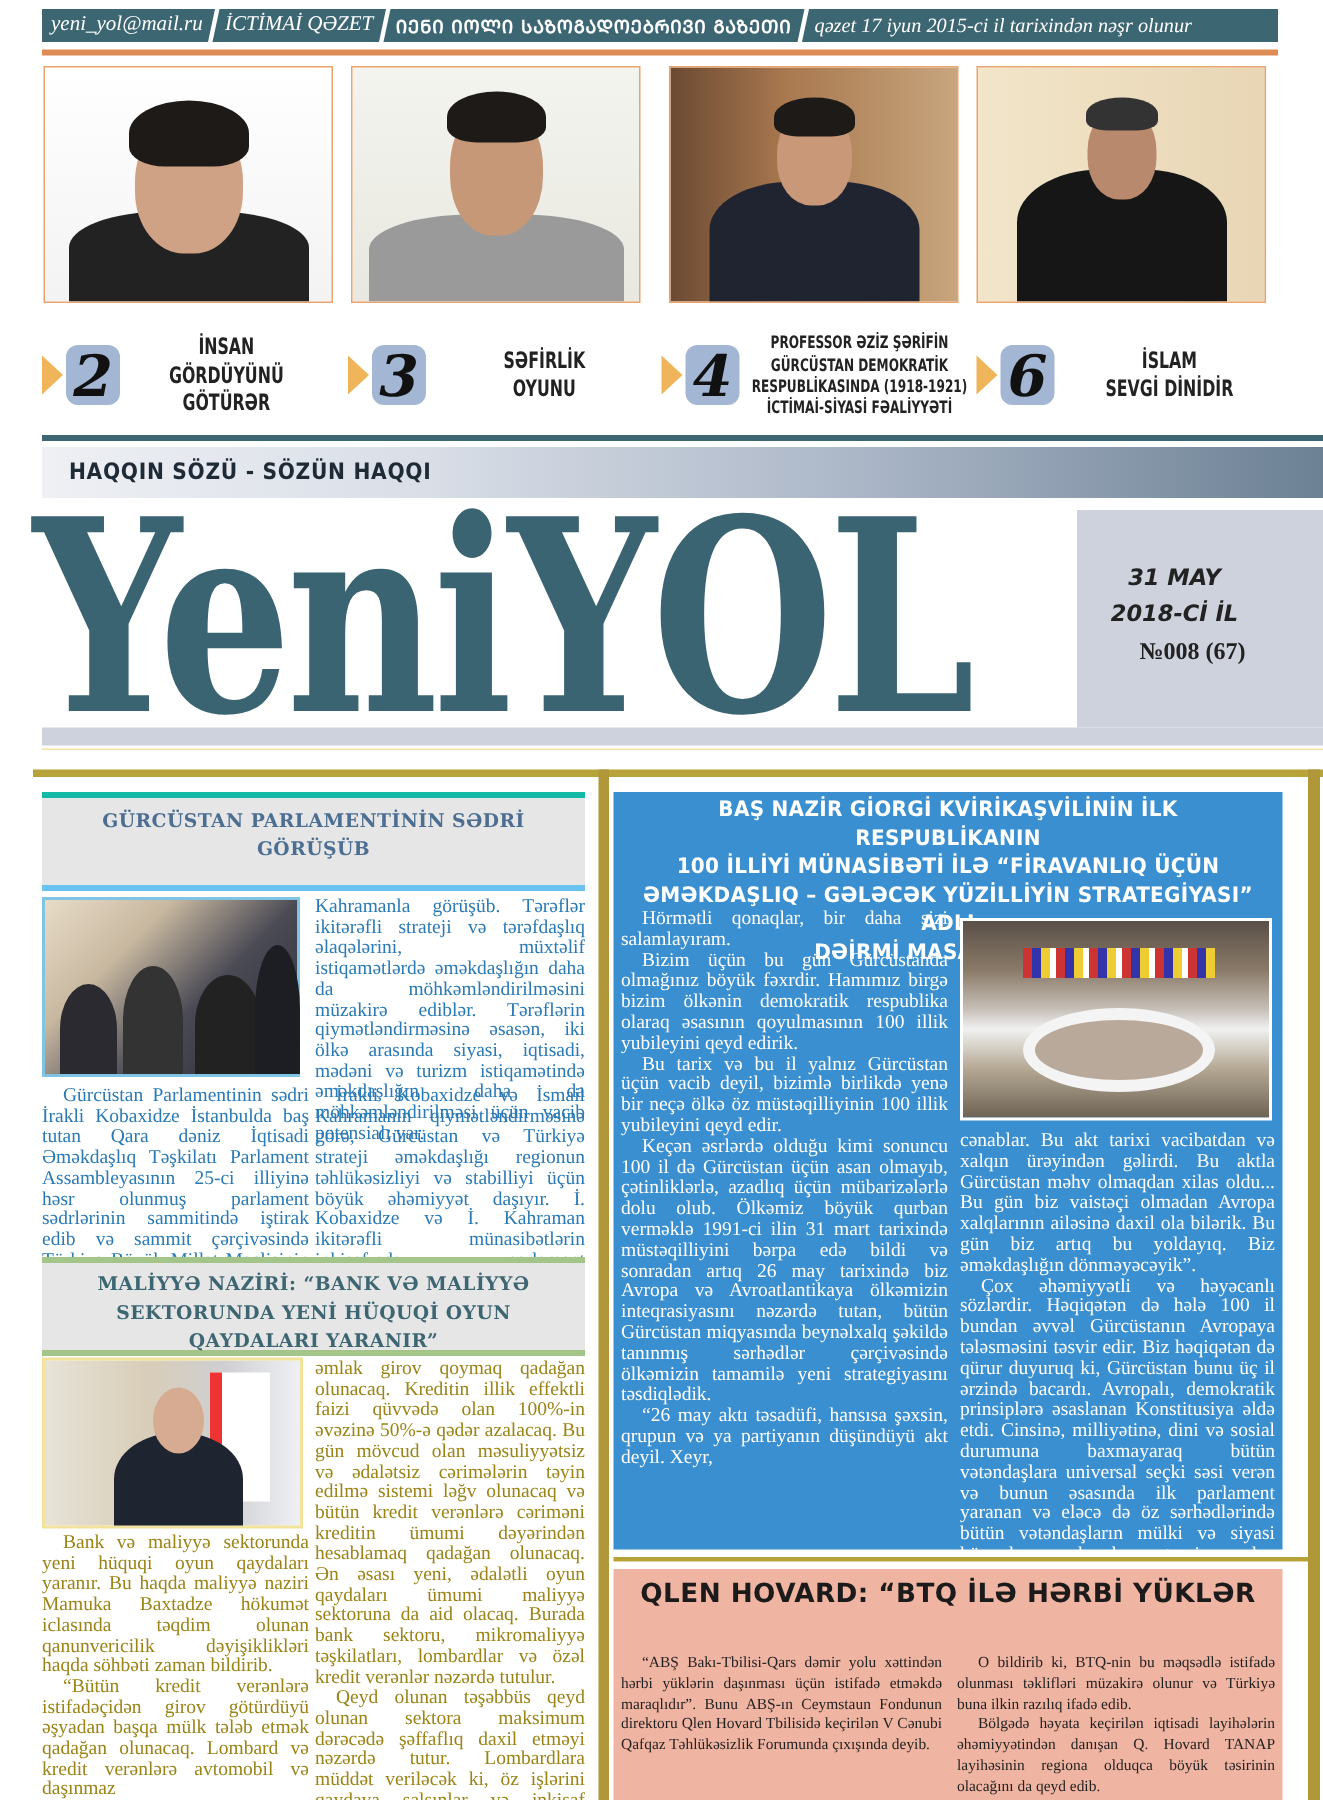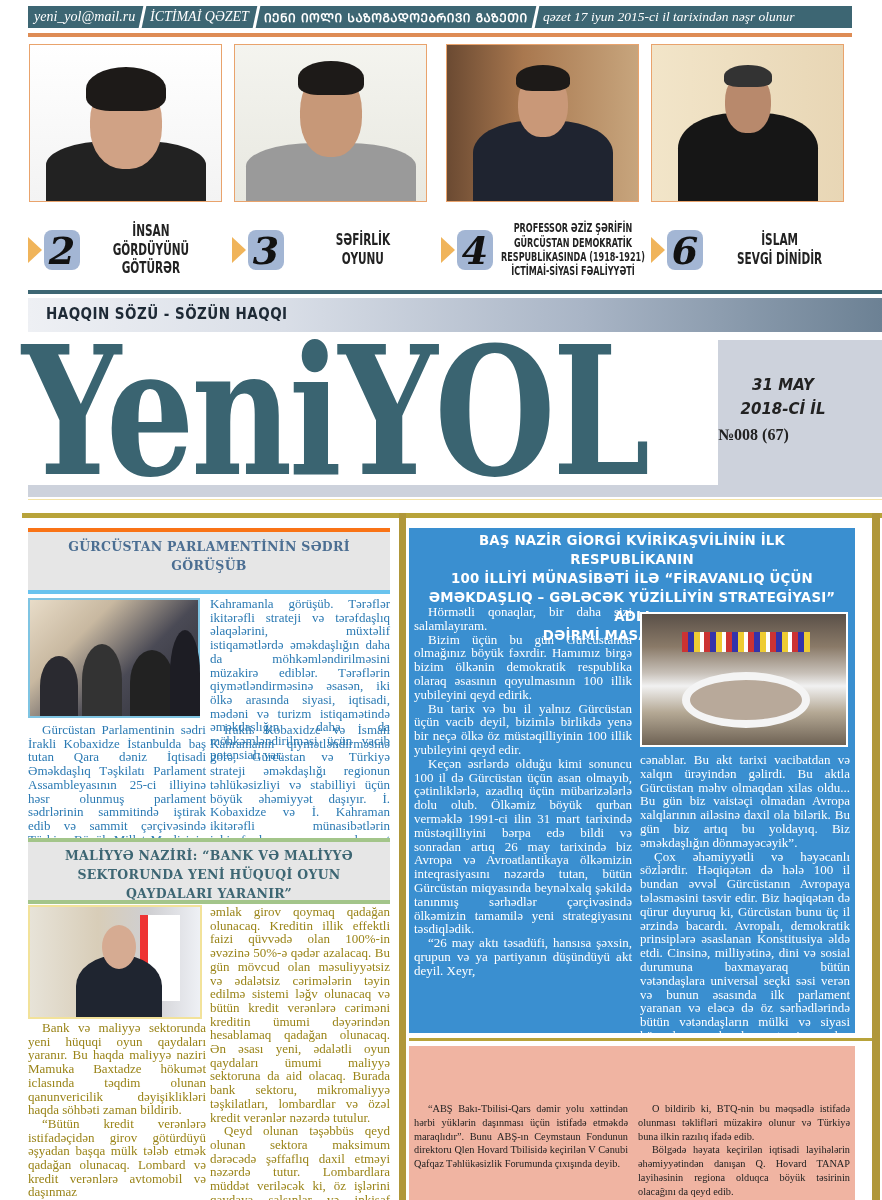--- a/index.html
+++ b/index.html
@@ -35,21 +35,21 @@
 .datebox{left:718px;top:340px;width:164px;height:145px;background:#cdd2dc}
 .dateline{font-family:"DejaVu Sans",sans-serif;font-weight:bold;font-style:italic;color:#222;font-size:15px;text-align:center;position:absolute;left:0;width:130px}
 .issue{font-family:"Liberation Serif",serif;font-weight:bold;color:#222;font-size:16px;position:absolute;left:22px;width:130px}
 .graybar{left:28px;top:485px;width:854px;height:12px;background:#cdd2dc}
 .yellowline{left:28px;top:499px;width:854px;height:1px;background:#f3e3a6}
 
 .goldtop{left:22px;top:513px;width:860px;height:5px;background:#b8a33a}
 .golddiv{left:399px;top:513px;width:7px;height:687px;background:#b0973a}
 .goldright{left:872px;top:513px;width:8px;height:687px;background:#b0973a}
 
-.hdr1{left:28px;top:528px;width:362px;height:66px;background:#e6e6e6;border-top:4px solid #f97316;border-bottom:4px solid #69c3ee;text-align:center;font-family:"DejaVu Serif",serif;font-weight:bold;color:#4b6e92;font-size:12.5px;line-height:19px;padding-top:5px;letter-spacing:.3px}
+.hdr1{left:28px;top:528px;width:362px;height:66px;background:#e6e6e6;border-top:4px solid #14b8a6;border-bottom:4px solid #69c3ee;text-align:center;font-family:"DejaVu Serif",serif;font-weight:bold;color:#4b6e92;font-size:12.5px;line-height:19px;padding-top:5px;letter-spacing:.3px}
 .img1{left:28px;top:598px;width:172px;height:120px;border:2px solid #7fc4e2;background:linear-gradient(135deg,#e8dcc8 0%,#c8b8a0 30%,#4a4a55 60%,#2c2c34 100%)}
 .txt{font-size:13px;line-height:13.7px;text-align:justify;hyphens:auto}
 .blue{color:#2b7ab3}
 .gold{color:#9a8418}
 .a1right{left:210px;top:597px;width:180px}
 .a1left{left:28px;top:723px;width:178px}
 .a1right2{left:210px;top:723px;width:180px}
 .hdr2{left:28px;top:838px;width:362px;height:66px;background:#e6e6e6;border-top:4px solid #a3c58a;border-bottom:4px solid #a3c58a;text-align:center;font-family:"DejaVu Serif",serif;font-weight:bold;color:#3d6673;font-size:12.5px;line-height:19px;padding-top:4px;letter-spacing:.3px}
 .img2{left:28px;top:905px;width:174px;height:114px;border:2px solid #f2e29a;background:linear-gradient(90deg,#e7e3d8 0%,#d8cdb8 40%,#cfcfd2 70%,#eef0f5 100%)}
 .a2left{left:28px;top:1021px;width:178px}
@@ -147,21 +147,21 @@
       <div>SEVGİ DİNİDİR</div>
   </div>
 </div>
 
 <div class="abs topblue"></div>
 <div class="abs sloganbar"></div>
 <div class="abs slogan">HAQQIN SÖZÜ - SÖZÜN HAQQI</div>
 <div class="abs datebox">
   <div class="dateline" style="top:36px">31 MAY</div>
   <div class="dateline" style="top:60px">2018-Cİ İL</div>
-  <div class="issue" style="top:86px;left:0;">№008  (67)</div>
+  <div class="issue" style="top:86px;left:12px;text-align:center">№008  (67)</div>
 </div>
 <div class="abs logo">YeniYOL</div>
 <div class="abs graybar"></div>
 <div class="abs yellowline"></div>
 
 <div class="abs goldtop"></div>
 <div class="abs golddiv"></div>
 <div class="abs goldright"></div>
 
 <div class="abs hdr1">
@@ -221,20 +221,21 @@
 </div>
 <div class="abs btxt b2">
   <p>cənablar. Bu akt tarixi vacibatdan və xalqın ürəyindən gəlirdi. Bu aktla Gürcüstan məhv olmaqdan xilas oldu... Bu gün biz vaistəçi olmadan Avropa xalqlarının ailəsinə daxil ola bilərik. Bu gün biz artıq bu yoldayıq. Biz əməkdaşlığın dönməyəcəyik”.</p>
   <p class="ind">Çox əhəmiyyətli və həyəcanlı sözlərdir. Həqiqətən də hələ 100 il bundan əvvəl Gürcüstanın Avropaya tələsməsini təsvir edir. Biz həqiqətən də qürur duyuruq ki, Gürcüstan bunu üç il ərzində bacardı. Avropalı, demokratik prinsiplərə əsaslanan Konstitusiya əldə etdi. Cinsinə, milliyətinə, dini və sosial durumuna baxmayaraq bütün vətəndaşlara universal seçki səsi verən və bunun əsasında ilk parlament yaranan və eləcə də öz sərhədlərində bütün vətəndaşların mülki və siyasi hüquqlarını bərabər təmin edən Parlamentin əsasını qoydu.</p>
   <p class="ind">(davamı səhifə 2-də)</p>
 </div>
 <div class="abs goldline2"></div>
 
 <div class="abs pinkbox"></div>
 <div class="abs phead">
+  <div>QLEN HOVARD: “BTQ İLƏ HƏRBİ YÜKLƏR</div>
 </div>
 <div class="abs ptxt pt1">
     <p class="ind">“ABŞ Bakı-Tbilisi-Qars dəmir yolu xəttindən hərbi yüklərin daşınması üçün istifadə etməkdə maraqlıdır”. Bunu ABŞ-ın Ceymstaun Fondunun direktoru Qlen Hovard Tbilisidə keçirilən V Cənubi Qafqaz Təhlükəsizlik Forumunda çıxışında deyib.</p>
   </div>
 <div class="abs ptxt pt2">
   <p class="ind">O bildirib ki, BTQ-nin bu məqsədlə istifadə olunması təklifləri müzakirə olunur və Türkiyə buna ilkin razılıq ifadə edib.</p>
   <p class="ind">Bölgədə həyata keçirilən iqtisadi layihələrin əhəmiyyətindən danışan Q. Hovard TANAP layihəsinin regiona olduqca böyük təsirinin olacağını da qeyd edib.</p>
 </div>
 
 </body></html>

